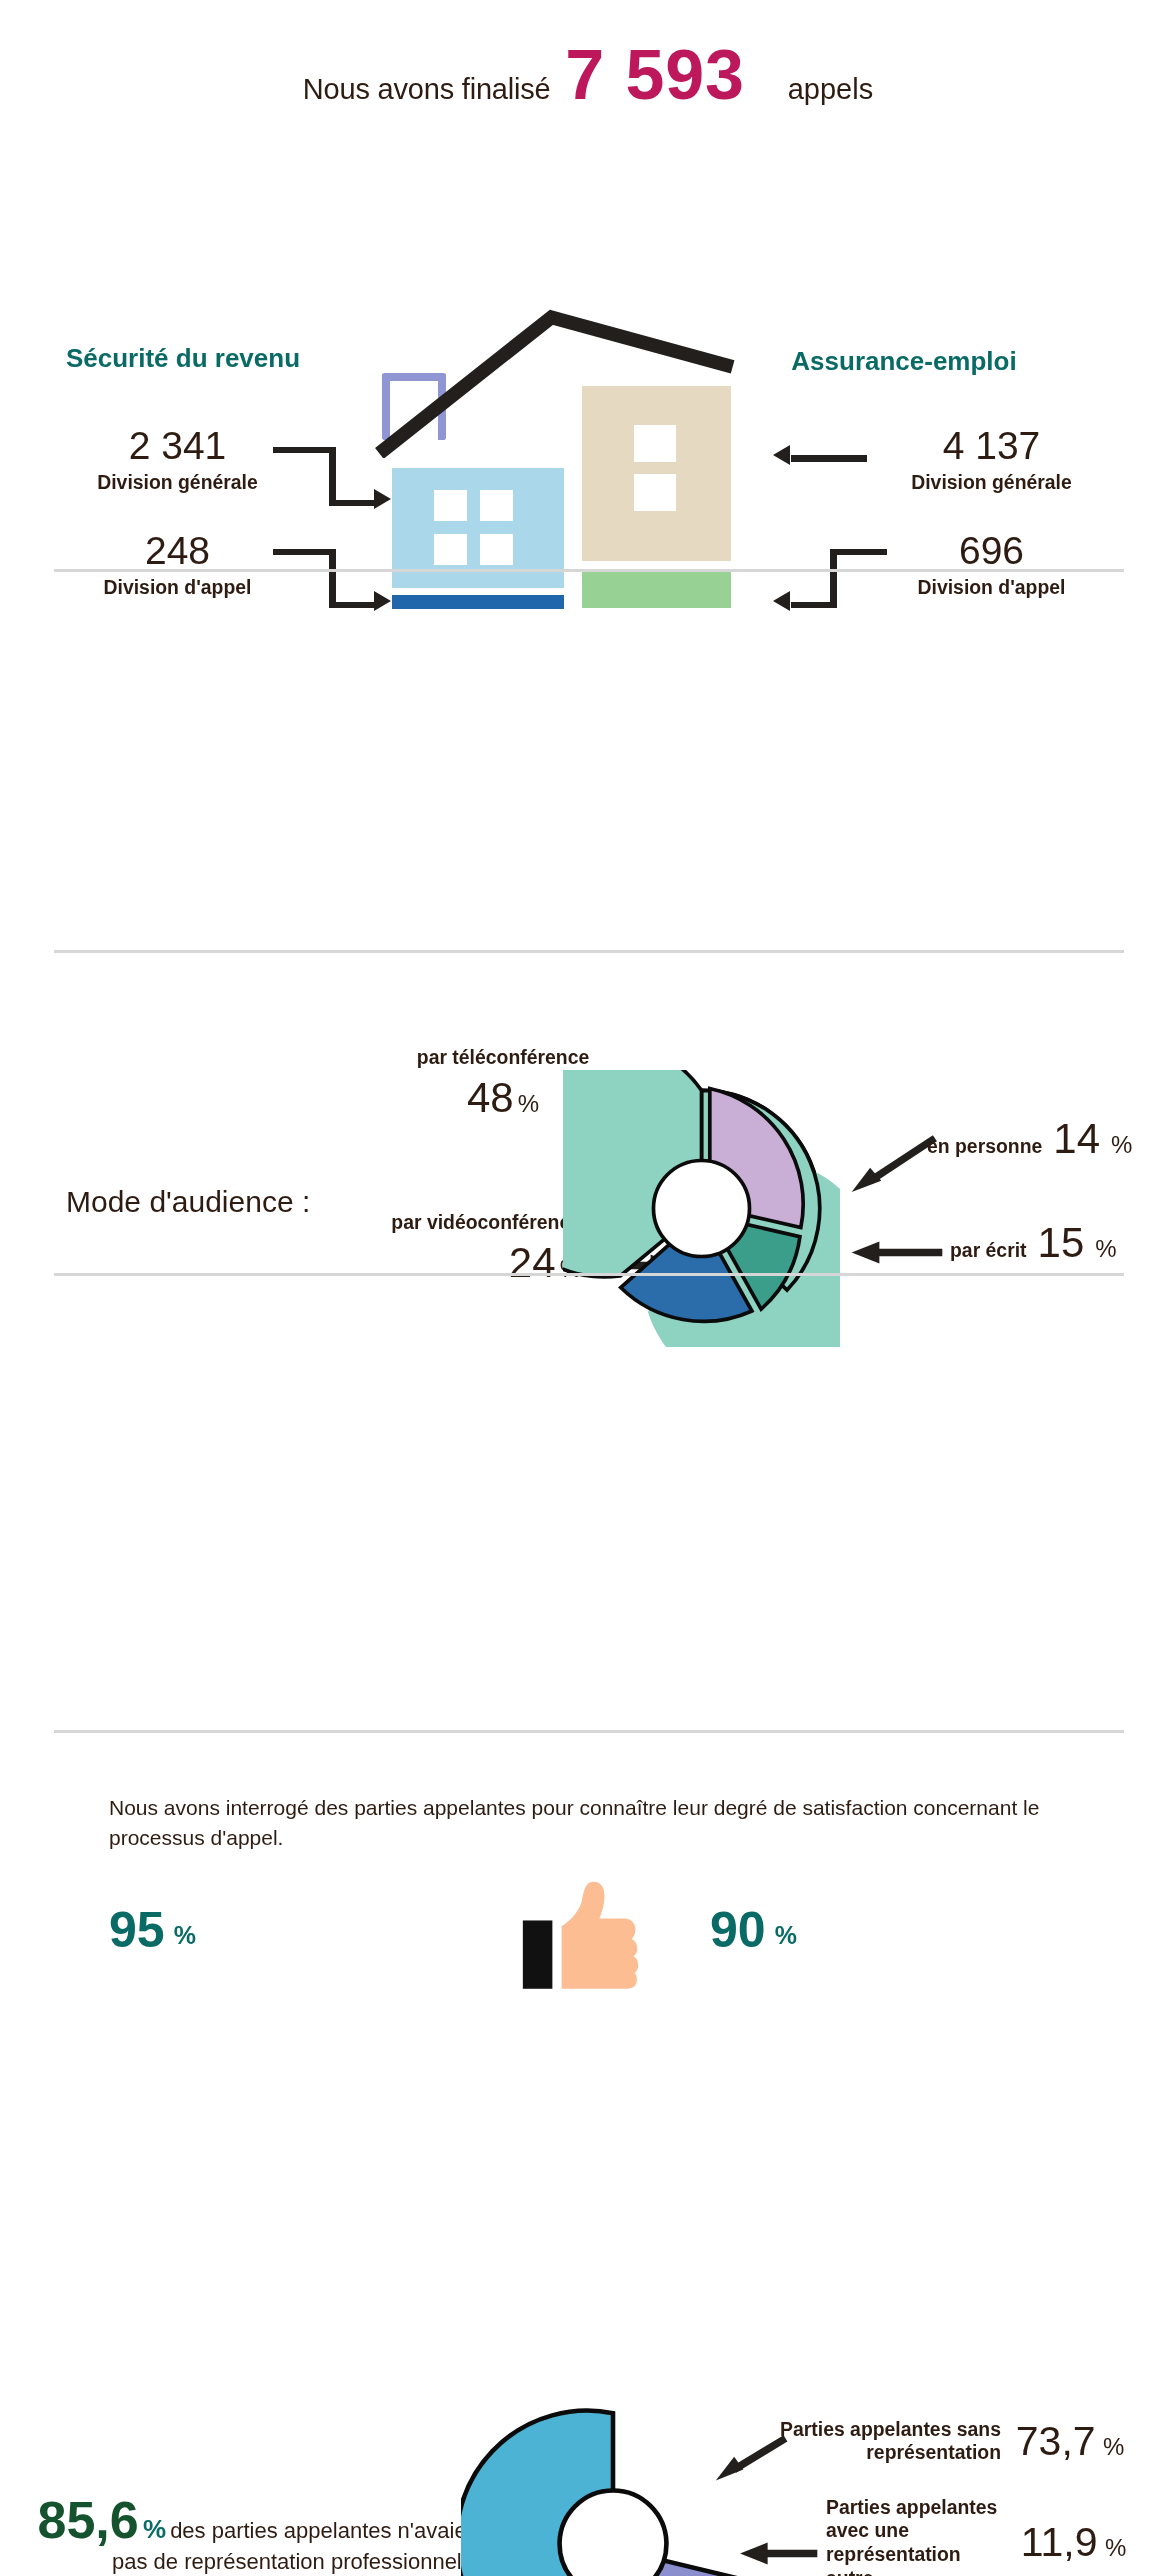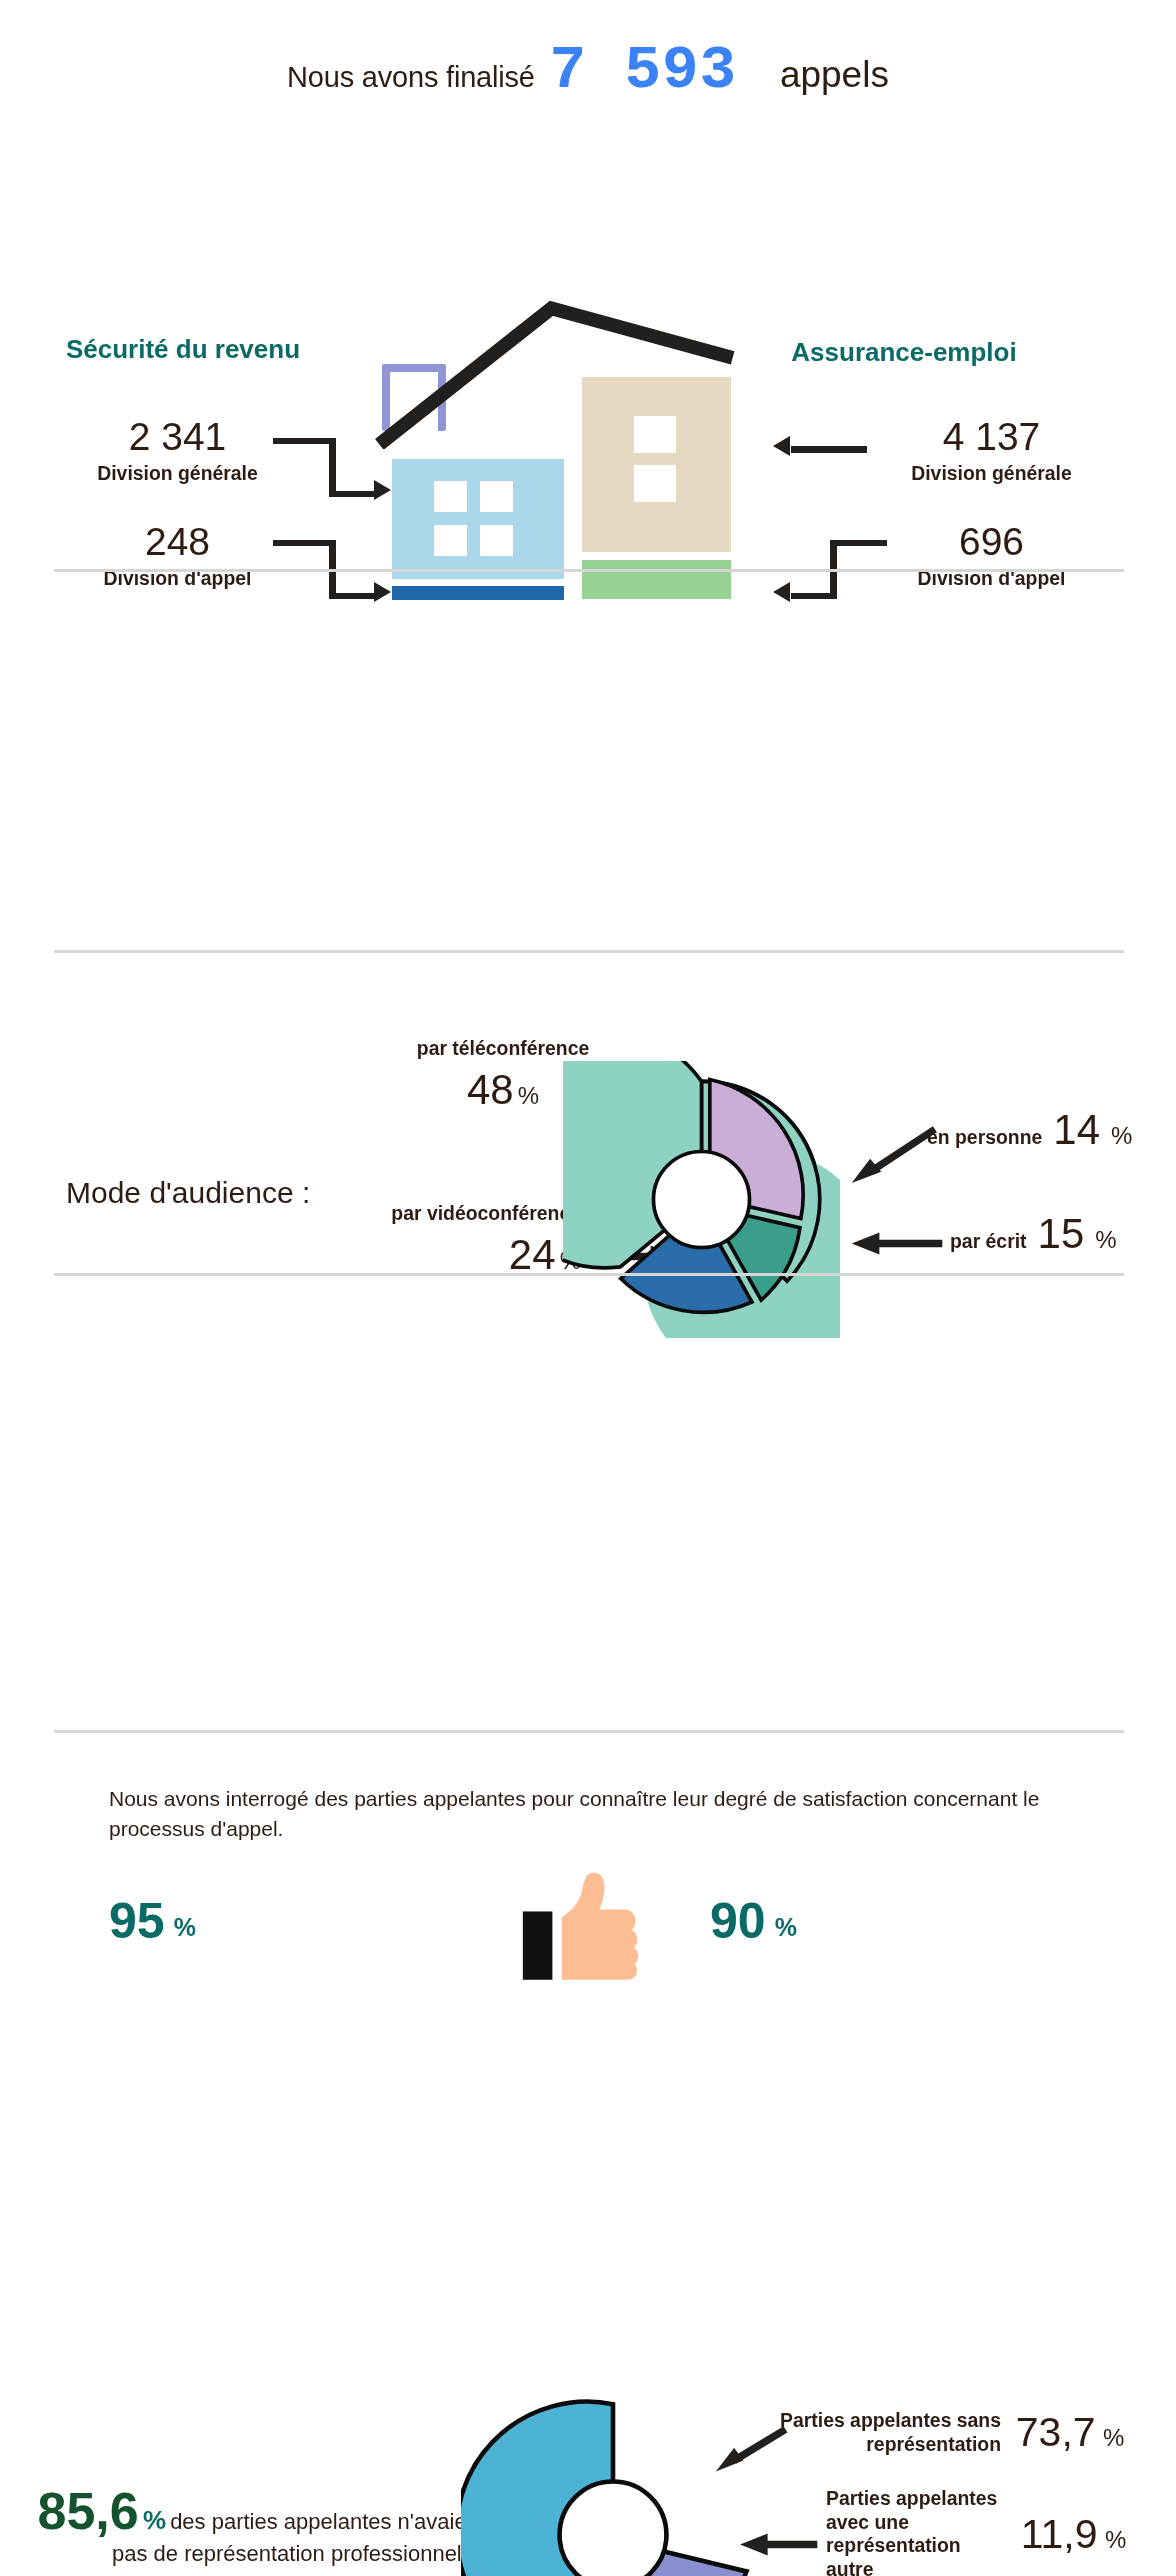--- a/index.html
+++ b/index.html
@@ -15,25 +15,24 @@
   }
   .abs{position:absolute;}
 
   
   .sec-total{
     display:flex;align-items:baseline;justify-content:center;
     gap:14.8px;padding-top:42px;
   }
   .sec-total .lead{font-size:29px;letter-spacing:-0.2px;}
   .sec-total .big{
-    font-size:61px;font-weight:bold;color:#3b82f6;line-height:.95;
+    font-size:70px;font-weight:bold;color:#be185d;line-height:.95;
     letter-spacing:0.9px;
-    font-family:Liberation Mono, monospace;
-  }
-  .sec-total .tail{font-size:37px;margin-left:28px;}
+  }
+  .sec-total .tail{font-size:29px;margin-left:28px;}
 
   
   .sec-house{position:relative;height:314px;margin-top:13px;}
   .house-title{
     position:absolute;font-size:26px;font-weight:bold;color:#0a6b66;
     text-align:center;line-height:1.22;width:258px;
   }
   .house-title.left{left:54px;top:221px;}
   .house-title.right{left:775px;top:224px;}
   .stat-num{font-size:39px;line-height:1;}

